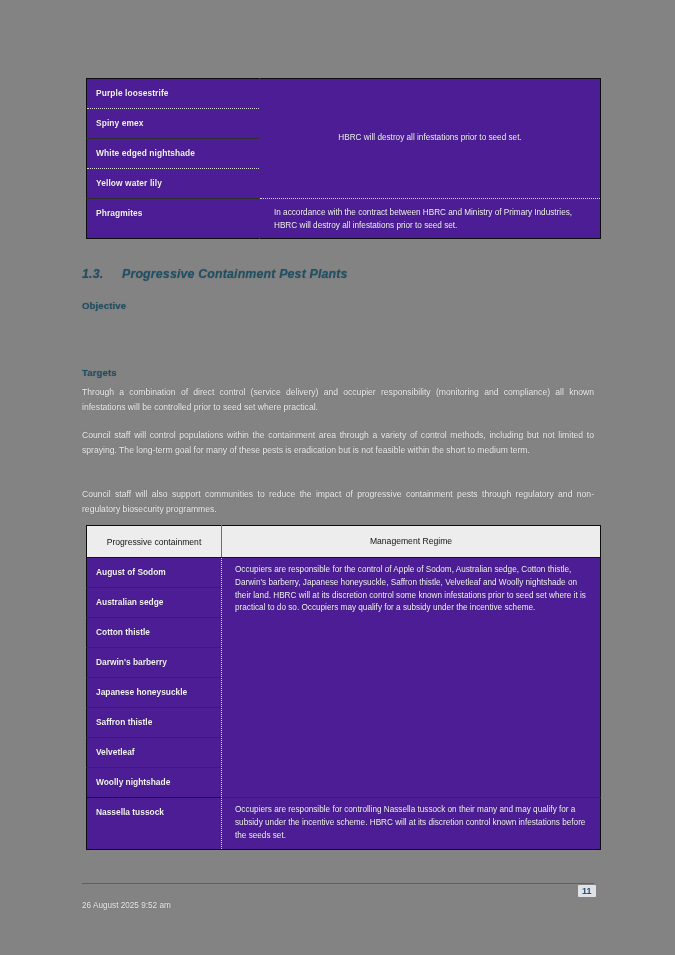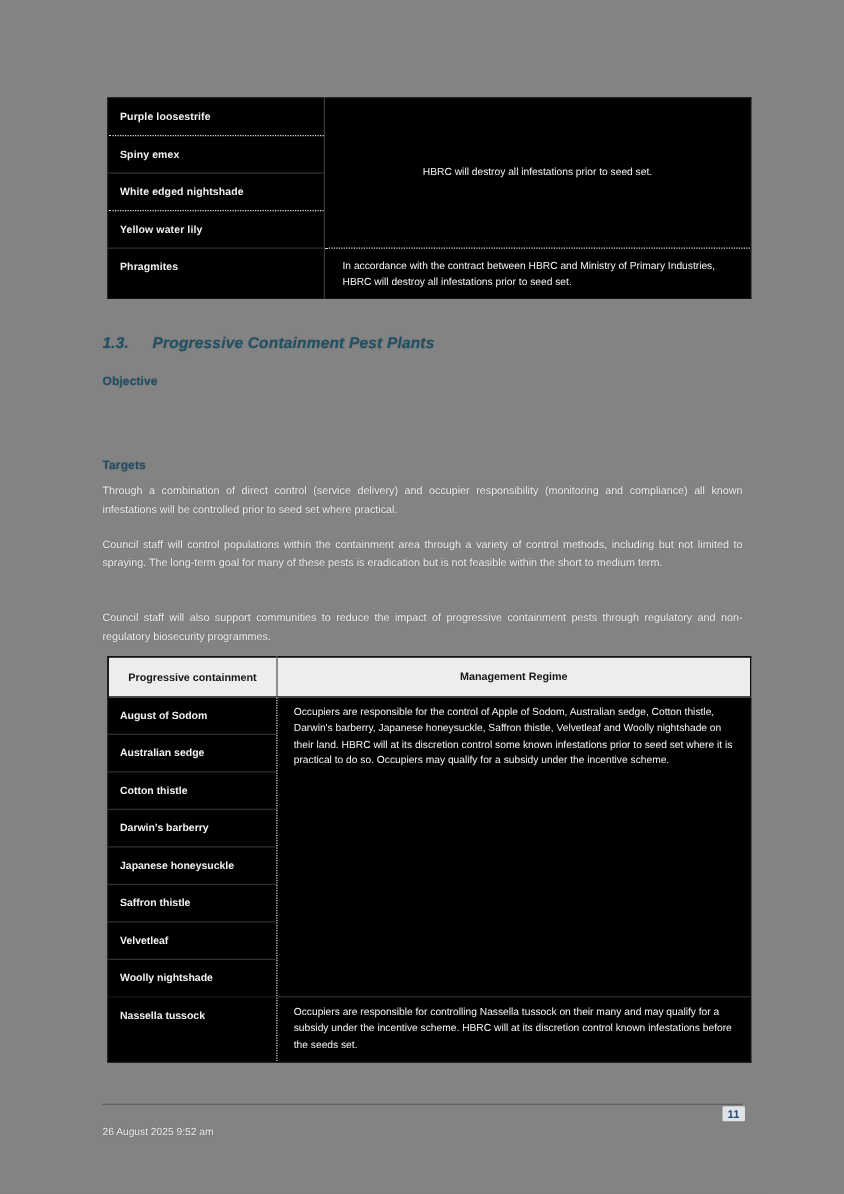--- a/index.html
+++ b/index.html
@@ -20,21 +20,21 @@
     box-sizing: border-box;
     padding: 0 80px;
   }
 
   
   .doc-table {
     border-collapse: collapse;
     width: 515px;
     table-layout: fixed;
     border: 1.5px solid #0d0d0d;
-    background: #000000;
+    background: #4c1d95;
   }
   .doc-table td, .doc-table th {
     vertical-align: top;
     padding: 6px 8px 6px 9px;
     font-size: 8.2px;
     line-height: 1.55;
     color: #f2f2f2;
     text-shadow: 0 0 1px rgba(0,0,0,.35);
     font-weight: normal;
   }
@@ -113,21 +113,21 @@
 
   
   #table-two {
     position: absolute;
     top: 525px;
     left: 86px;
   }
   #table-two thead th {
     background: #ededed;
     color: #141414;
-    font-weight: bold;
+    font-weight: normal;
     font-size: 8.6px;
     vertical-align: middle;
     padding: 9px 6px;
     text-shadow: none;
     border-bottom: 1.4px solid #141414;
   }
   #table-two thead th.col-left {
     width: 122px;
     border-right: 1.2px solid #6e6e6e;
     line-height: 1.4;

